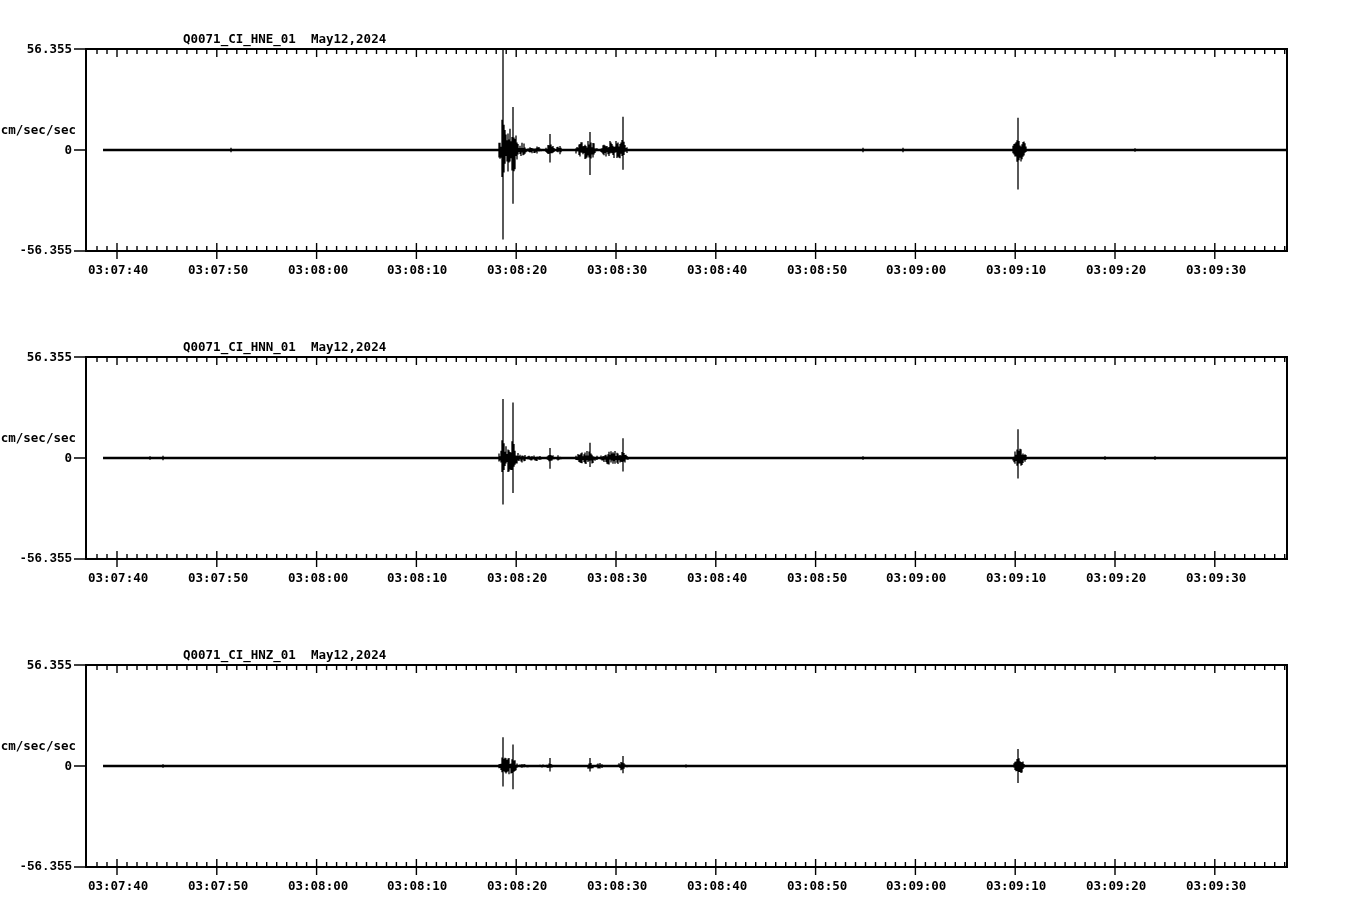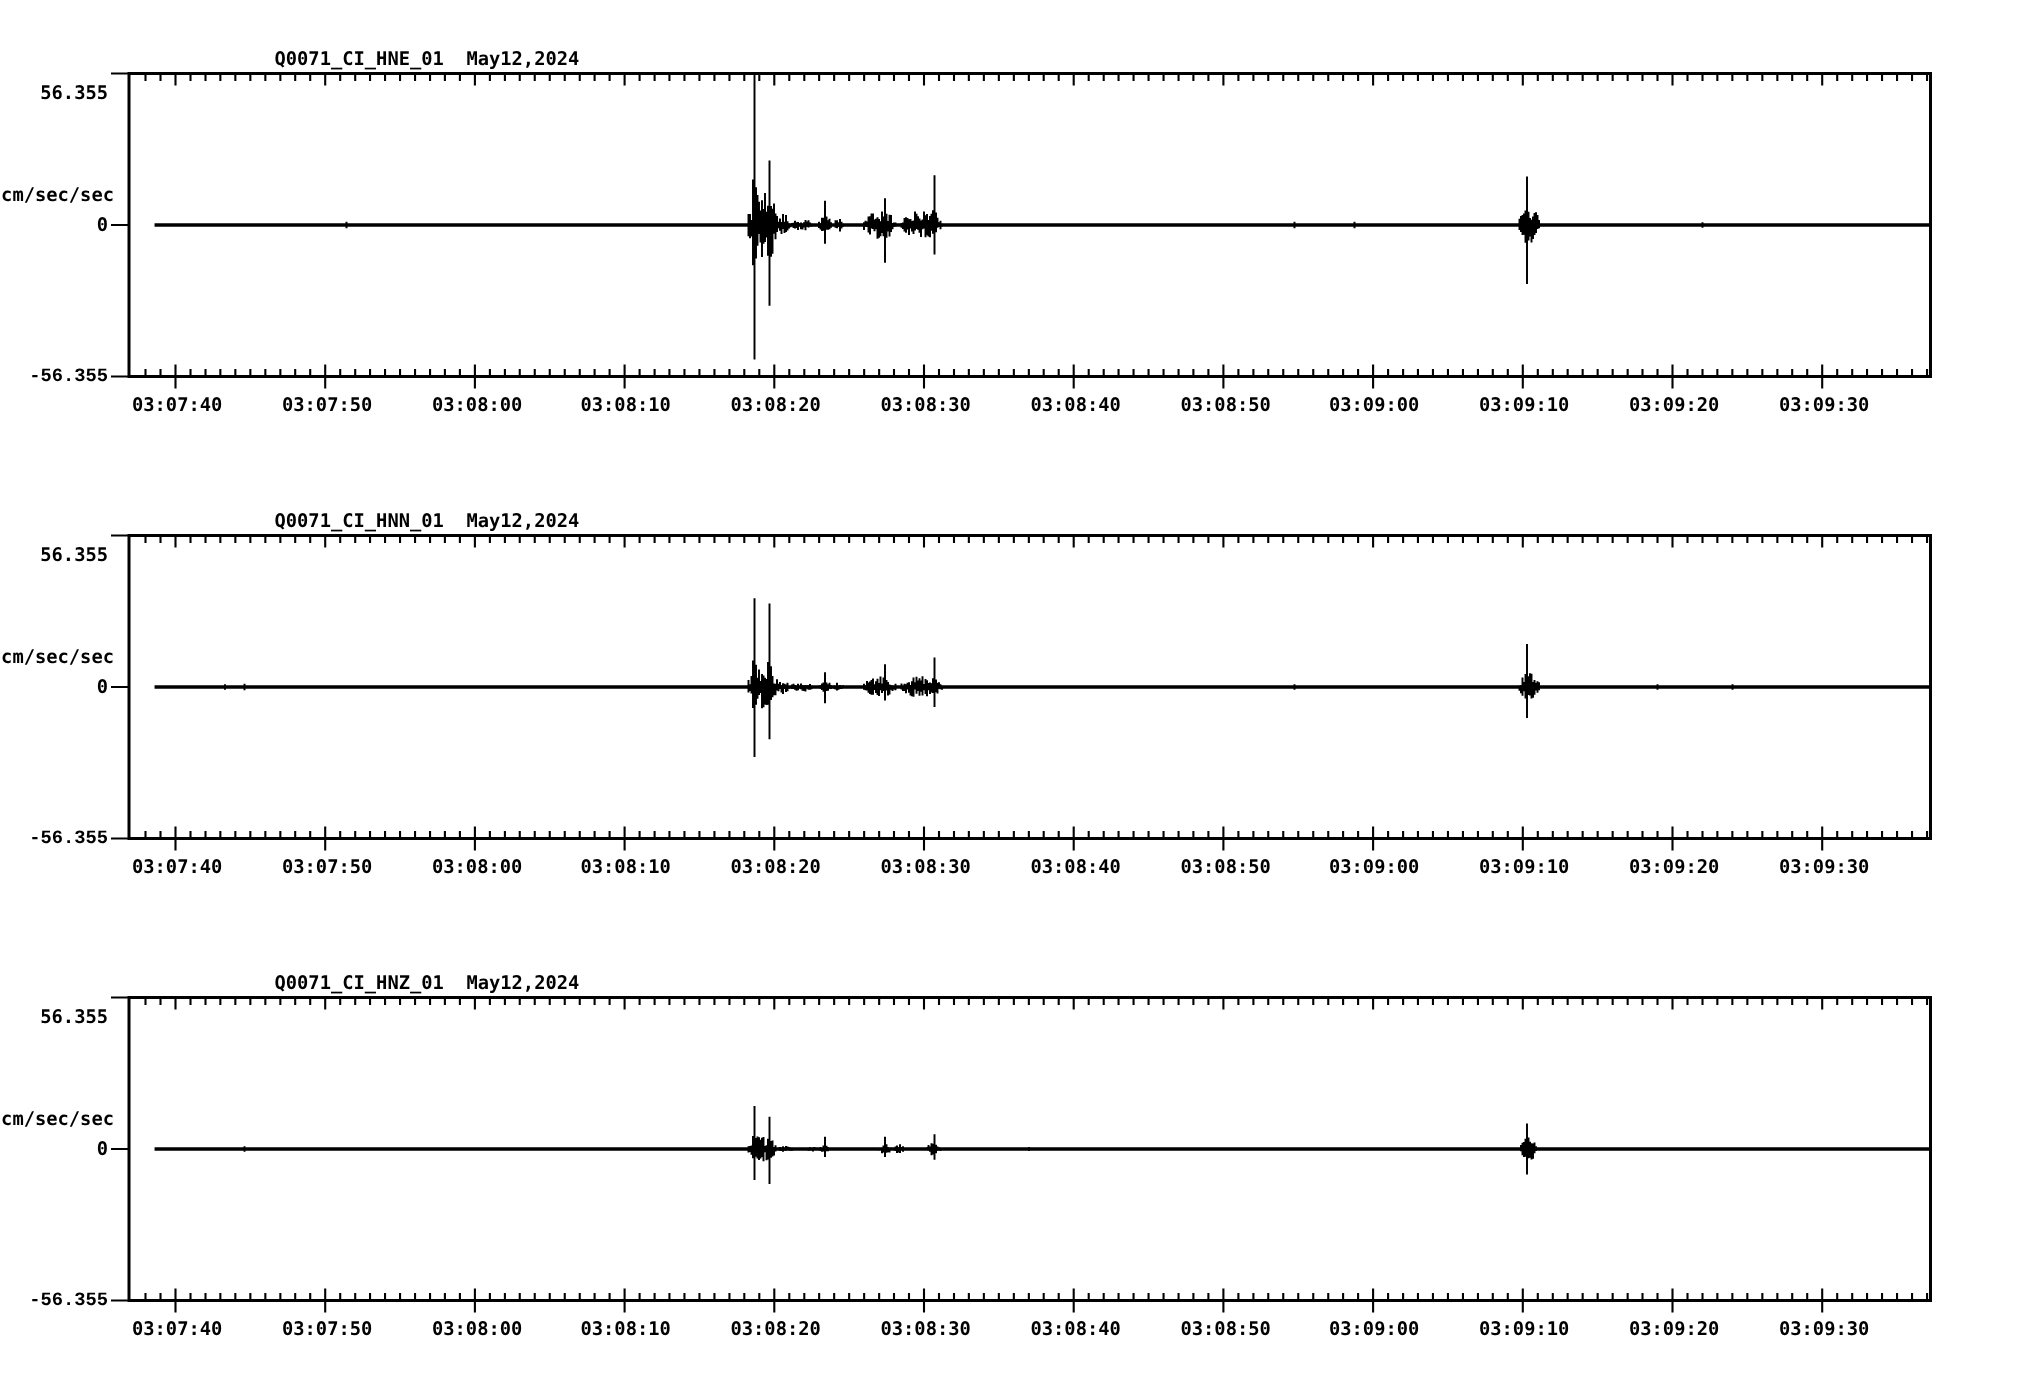--- a/index.html
+++ b/index.html
@@ -14,21 +14,21 @@
     white-space:pre;
   }
   .y-label{
     position:absolute;left:0;width:72px;text-align:right;
     font-size:12.5px;line-height:14px;white-space:pre;
   }
   .y-units{
     position:absolute;left:0;top:93px;width:76px;text-align:right;
     font-size:12.5px;line-height:14px;white-space:pre;
   }
-  .y-max{top:12px;margin-top:13px;}
+  .y-max{top:12px;}
   .y-zero{top:113px;}
   .y-min{top:214px;font-family:Liberation Mono, monospace;}
   svg.plot{position:absolute;left:0;top:0;width:1358px;height:260px;display:block;}
   .x-labels{position:absolute;left:0;top:0;width:1358px;height:302px;}
   .x-label{
     position:absolute;top:233px;width:58px;
     font-size:12.5px;line-height:14px;white-space:pre;
   }
 </style>
 </head>

